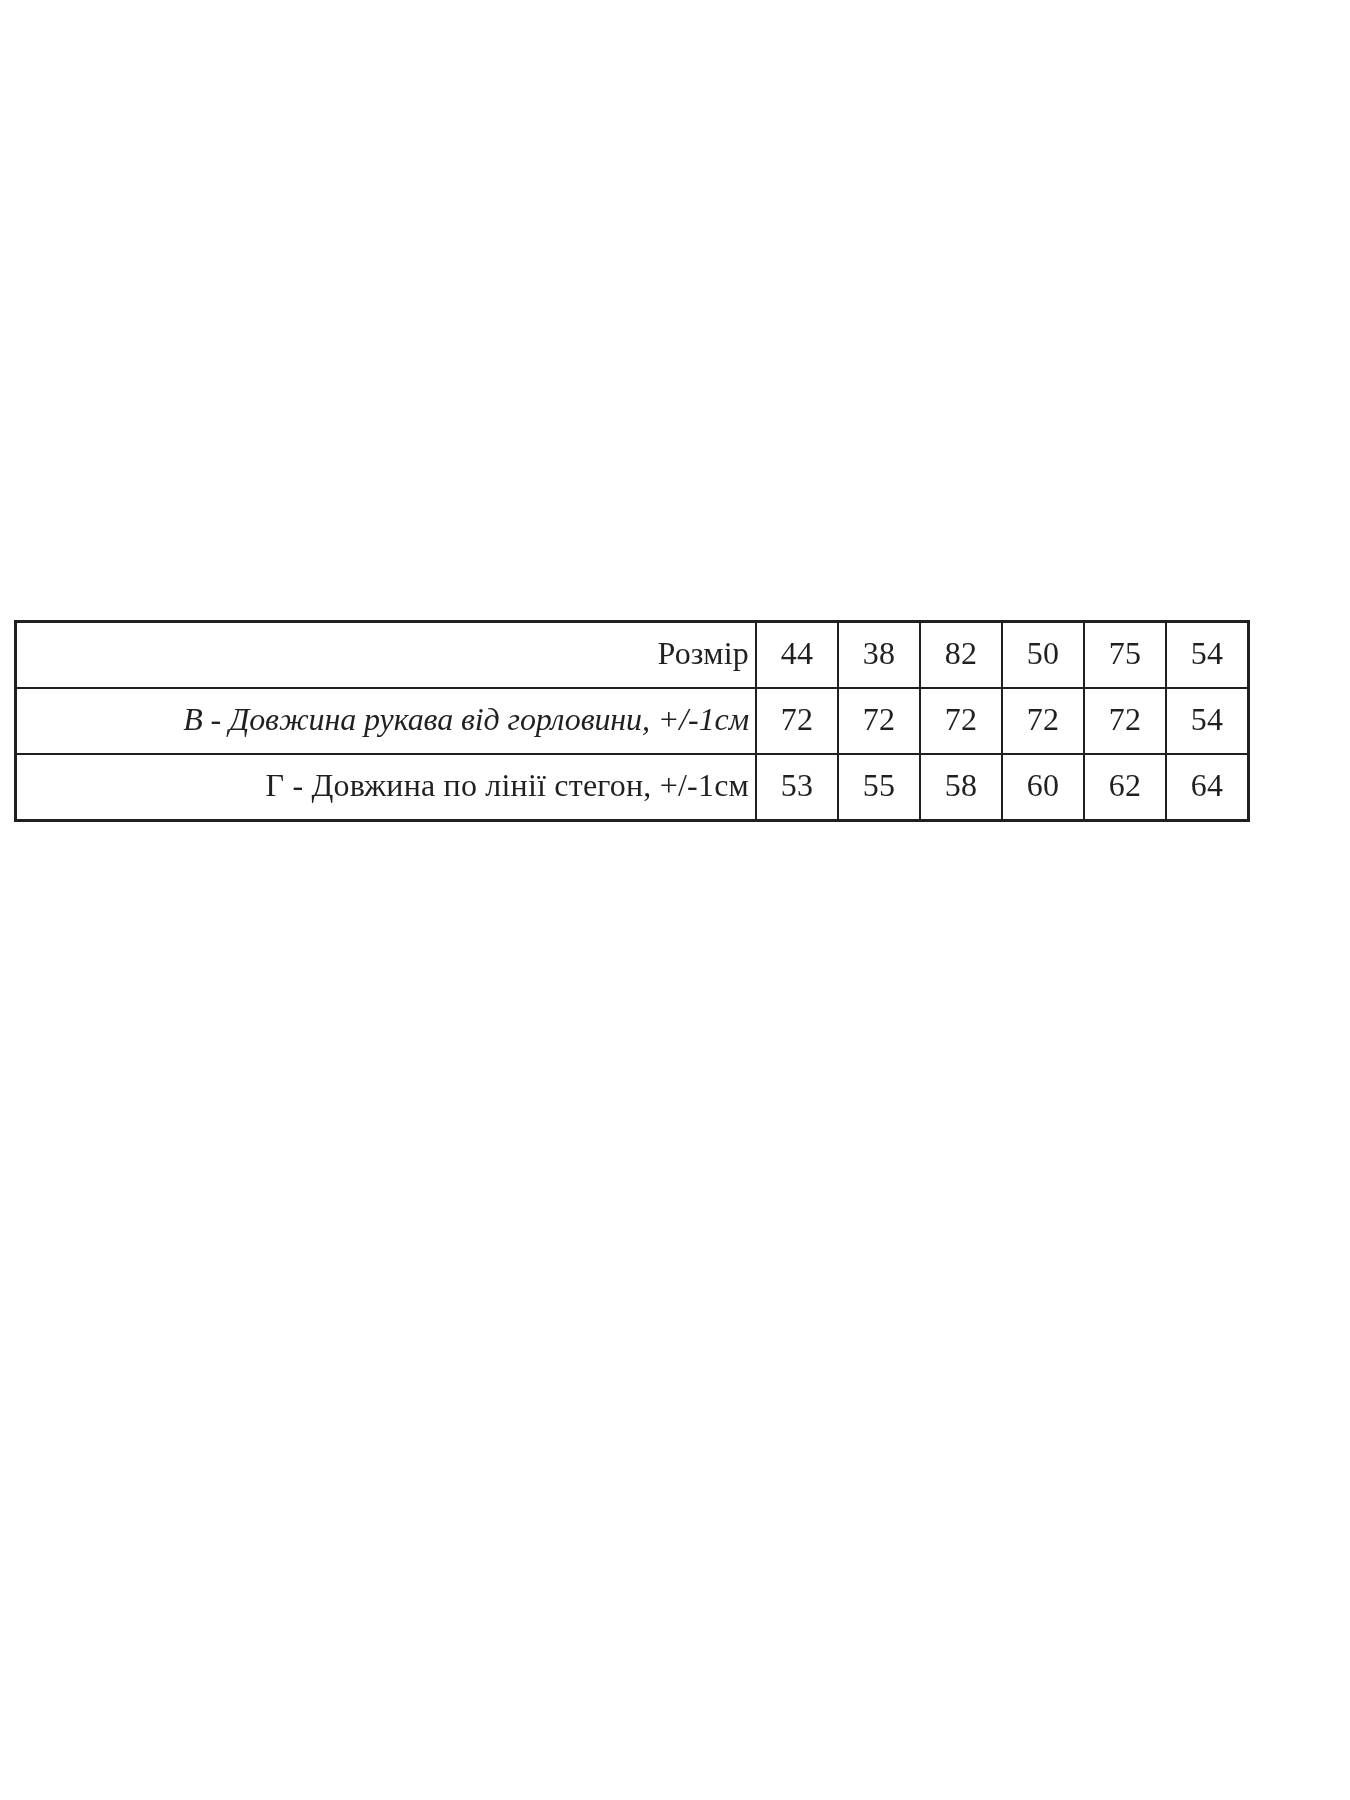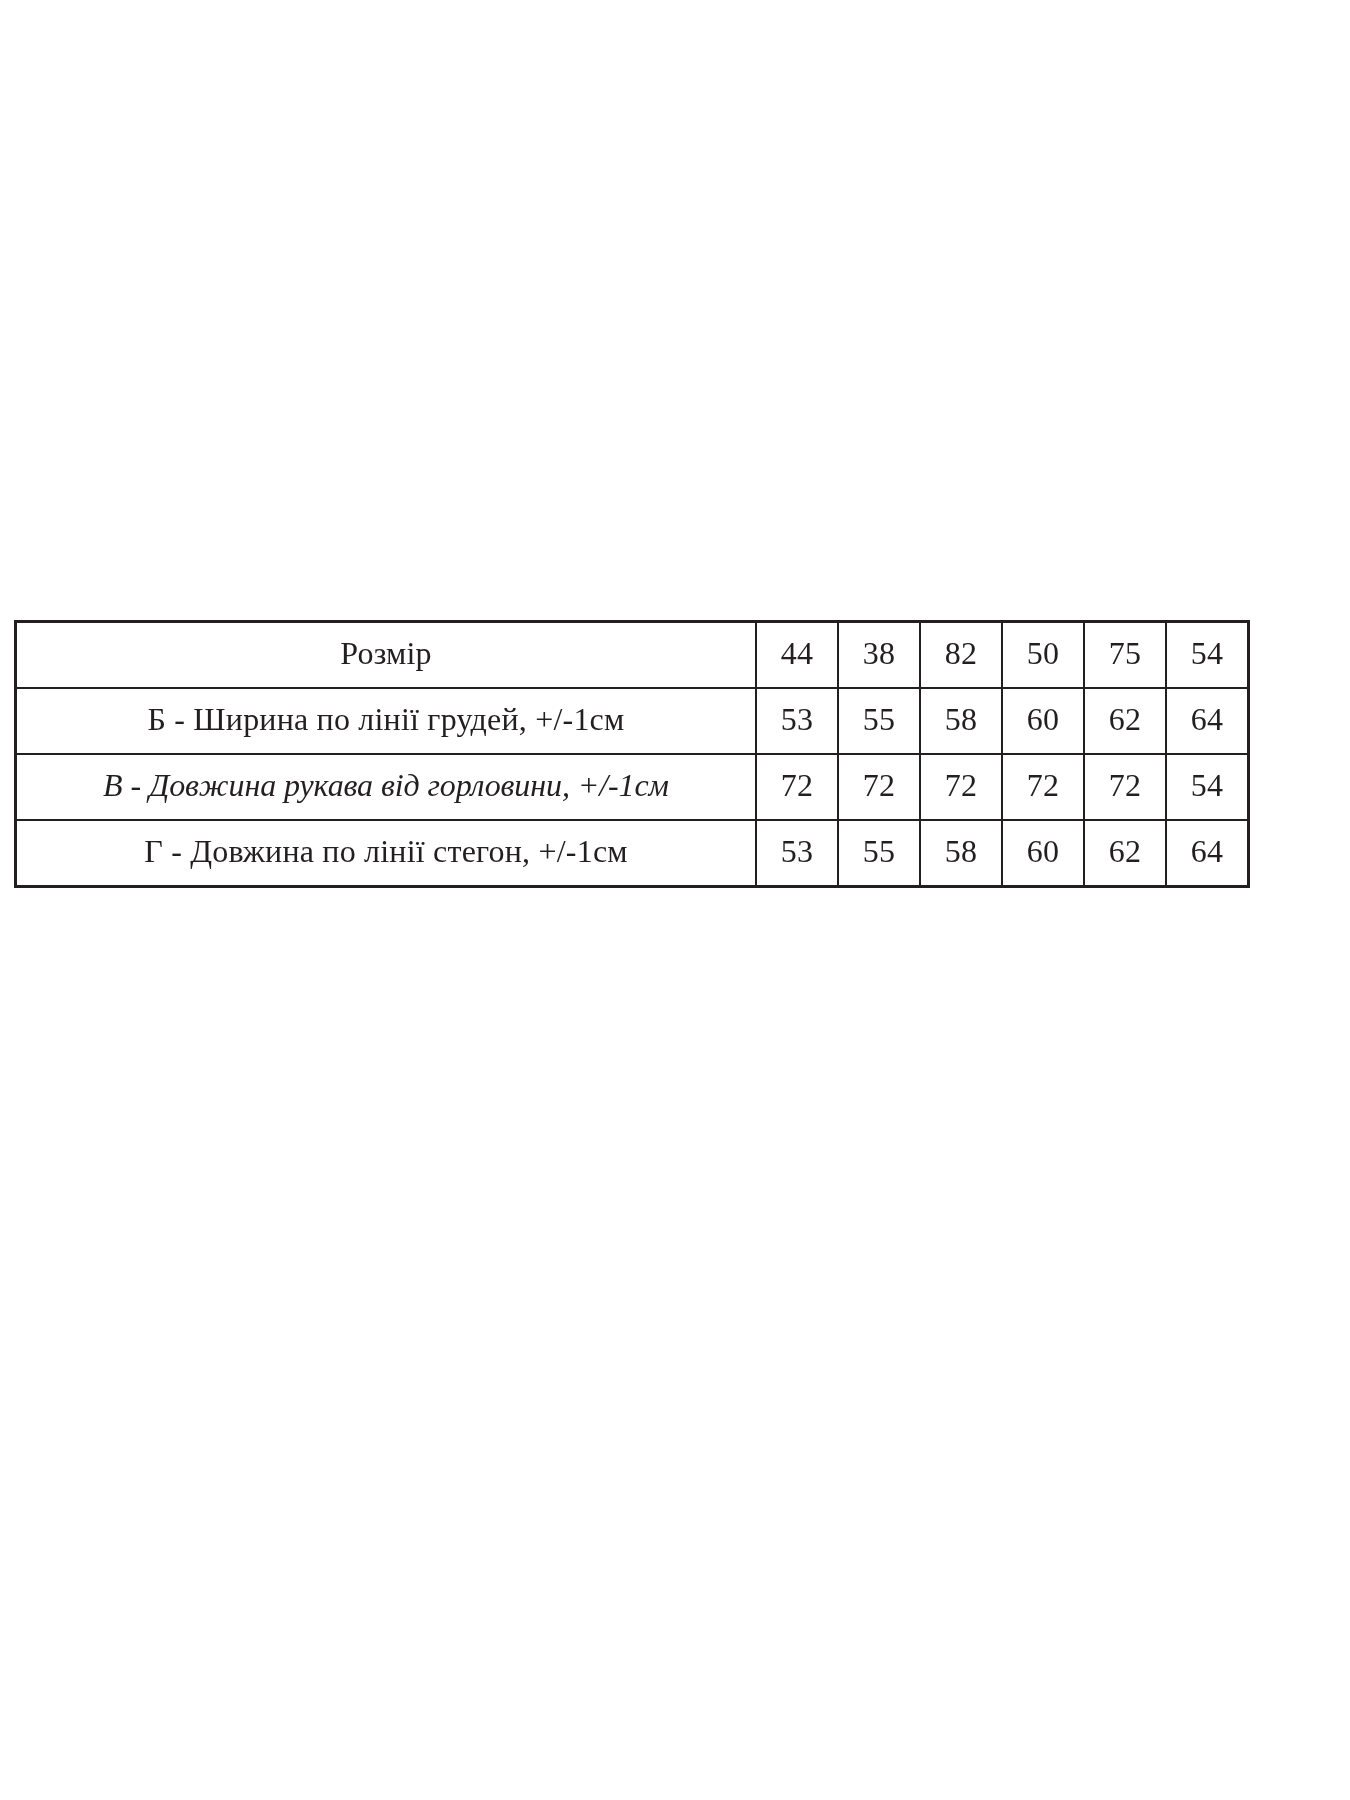--- a/index.html
+++ b/index.html
@@ -36,21 +36,21 @@
     font-size: 32px;
     line-height: 1.0;
     height: 56px;
     vertical-align: middle;
     white-space: nowrap;
     letter-spacing: 0.2px;
   }
 
   td.label-cell {
     width: 726px;
-    text-align: center;
+    text-align: right;
     padding-left: 10px;
     padding-right: 2px;
   }
 
   td.value-cell {
     text-align: center;
     padding-left: 8px;
     padding-right: 2px;
     width: 68px;
   }
@@ -69,29 +69,20 @@
     <tbody>
       <tr data-name="table-header-row">
         <td class="label-cell" data-name="header-label-cell">Розмір</td>
         <td class="value-cell" data-name="header-size-44">44</td>
         <td class="value-cell" data-name="header-size-46">38</td>
         <td class="value-cell" data-name="header-size-48">82</td>
         <td class="value-cell" data-name="header-size-50">50</td>
         <td class="value-cell" data-name="header-size-52">75</td>
         <td class="value-cell" data-name="header-size-54">54</td>
       </tr>
-      <tr data-name="table-row-chest-width">
-        <td class="label-cell" data-name="row-label-chest-width">Б - Ширина по лінії грудей, +/-1см</td>
-        <td class="value-cell" data-name="cell-chest-width-44">53</td>
-        <td class="value-cell" data-name="cell-chest-width-46">55</td>
-        <td class="value-cell" data-name="cell-chest-width-48">58</td>
-        <td class="value-cell" data-name="cell-chest-width-50">60</td>
-        <td class="value-cell" data-name="cell-chest-width-52">62</td>
-        <td class="value-cell" data-name="cell-chest-width-54">64</td>
-      </tr>
       <tr data-name="table-row-sleeve">
         <td class="label-cell" data-name="row-label-sleeve-length">В - Довжина рукава від горловини, +/-1см</td>
         <td class="value-cell" data-name="cell-sleeve-length-44">72</td>
         <td class="value-cell" data-name="cell-sleeve-length-46">72</td>
         <td class="value-cell" data-name="cell-sleeve-length-48">72</td>
         <td class="value-cell" data-name="cell-sleeve-length-50">72</td>
         <td class="value-cell" data-name="cell-sleeve-length-52">72</td>
         <td class="value-cell" data-name="cell-sleeve-length-54">54</td>
       </tr>
       <tr data-name="table-row-hip-width">

